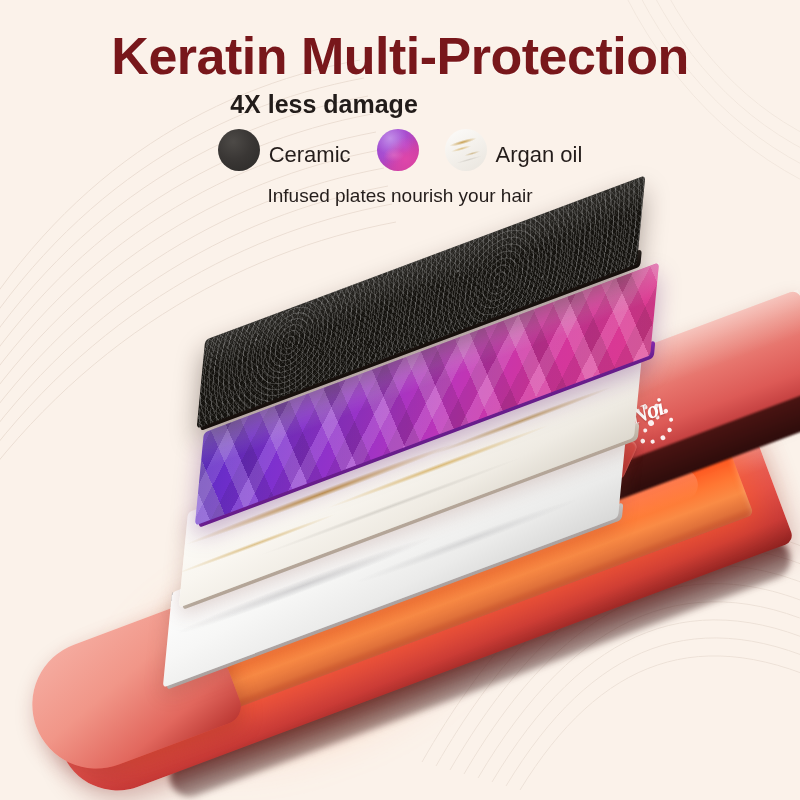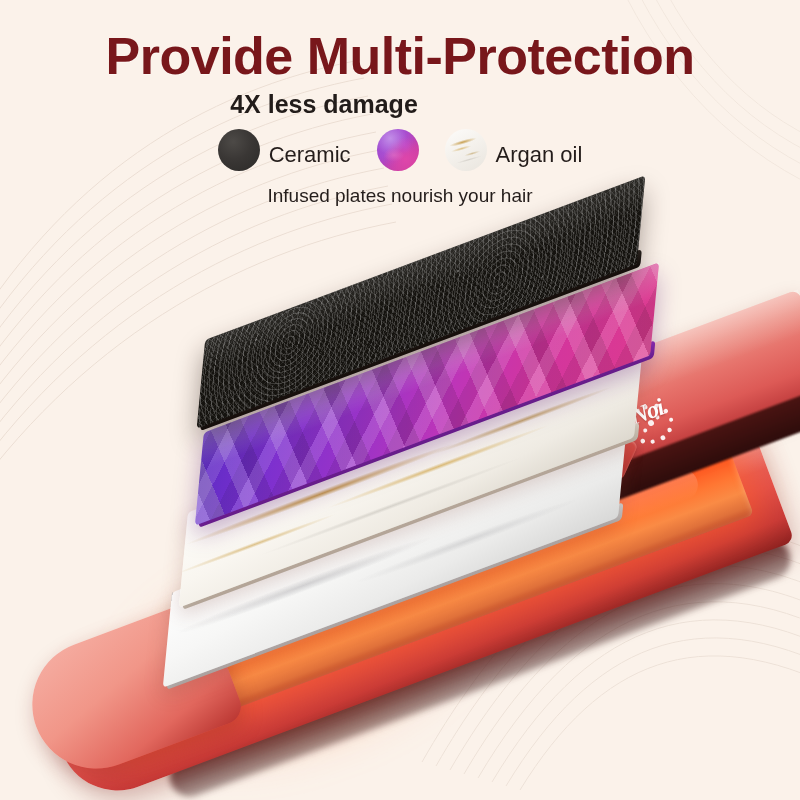--- a/index.html
+++ b/index.html
@@ -397,21 +397,21 @@
       <path d="M840,564 C686,480 544,548 422,762"></path>
     </g>
     <g stroke="#efe4da" stroke-width="1" fill="none" opacity="0.75">
       <path d="M660,-20 C700,60 760,120 840,150"></path>
       <path d="M646,-20 C688,66 752,132 840,166"></path>
       <path d="M632,-20 C676,72 744,144 840,182"></path>
       <path d="M618,-20 C664,78 736,156 840,198"></path>
     </g>
   </svg>
 
-  <div class="headline">Provide Multi-Protection</div>
+  <div class="headline">Keratin Multi-Protection</div>
   <div class="subhead">4X less damage</div>
 
   <div class="badges">
 
     <div class="badge">
       <span class="badge-dot dot-ceramic"></span>
       <span class="badge-label">Ceramic</span>
     </div>
 
     <div class="badge">

